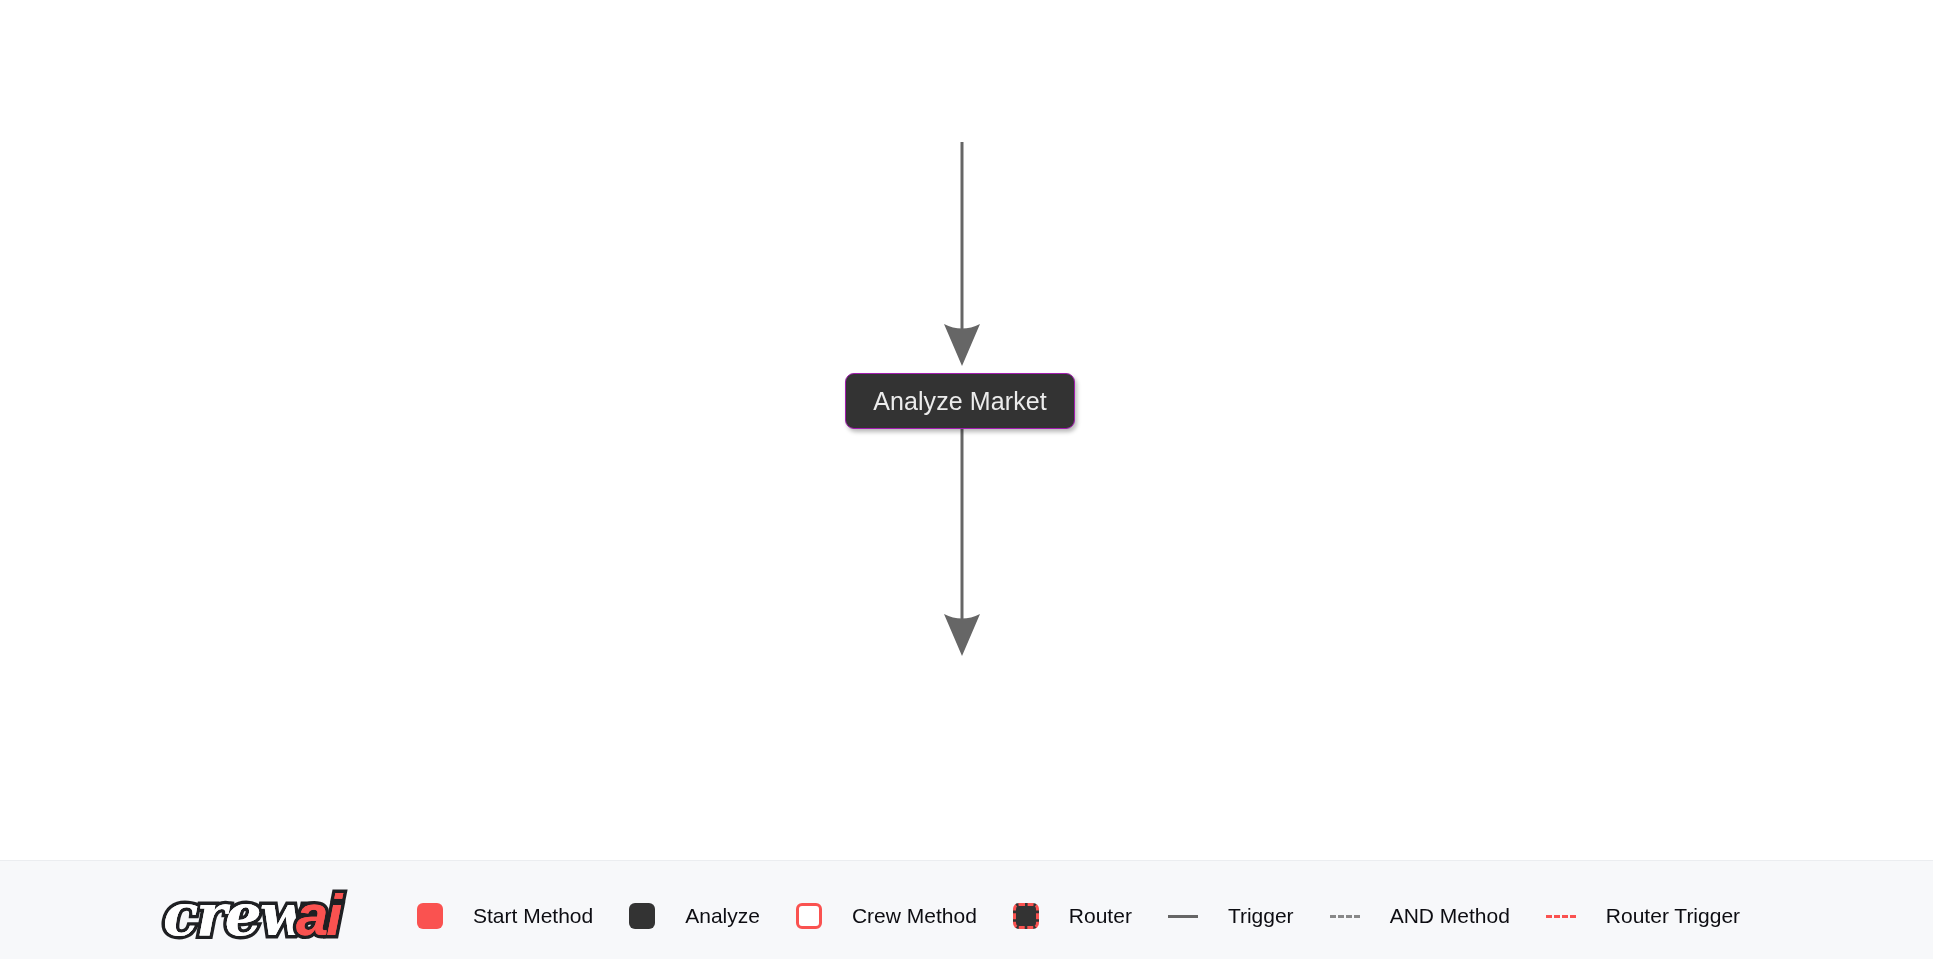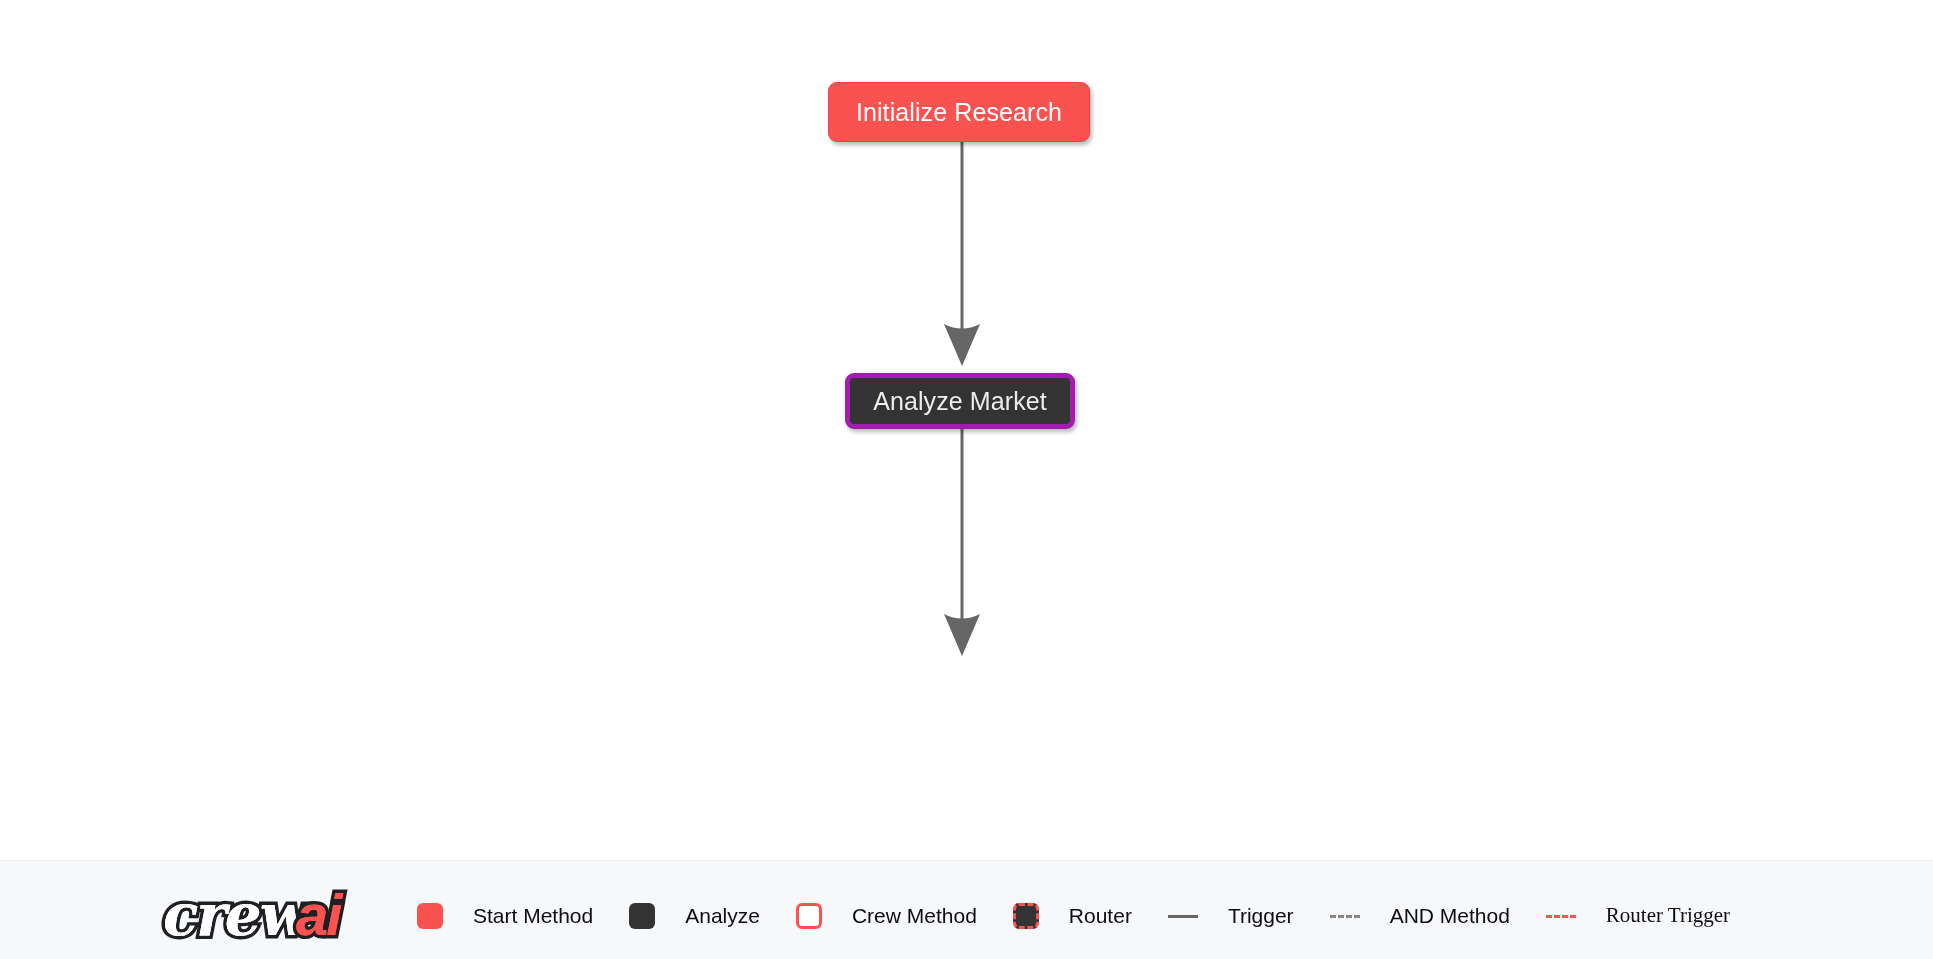--- a/index.html
+++ b/index.html
@@ -50,21 +50,21 @@
     cursor: pointer;
   }
   .node-start {
     background: #fa5250;
     color: #ffffff;
     border: 1px solid #f2413f;
   }
   .node-method {
     background: #333333;
     color: #ececec;
-    border: 5px solid #a21caf;
+    border: 1px solid #a21caf;
     text-align: center;
   }
 
   
   #legend-bar {
     position: absolute;
     left: 0;
     top: 860px;
     width: 1933px;
     height: 110px;
@@ -137,21 +137,21 @@
   }
 
   .legend-item {
     display: flex;
     align-items: center;
     flex: 0 0 auto;
     margin-right: 36px;
     cursor: default;
     gap: 19px;
   }
-  .legend-item:last-child { margin-right: 4px; font-family: Liberation Serif, serif; }
+  .legend-item:last-child { margin-right: 4px; }
   .legend-label {
     font-size: 21px;
     color: #0d0d12;
     margin-left: 11px;
     white-space: nowrap;
   }
   .swatch {
     width: 26px;
     height: 26px;
     border-radius: 6px;
@@ -184,23 +184,20 @@
       <line x1="962" y1="142" x2="962" y2="335" stroke="#666666" stroke-width="3"></line>
       <path d="M962 366 L944 324 Q962 333 980 324 Z" fill="#666666"></path>
     </g>
 
     <g>
       <line x1="962" y1="429" x2="962" y2="625" stroke="#666666" stroke-width="3"></line>
       <path d="M962 656 L944 614 Q962 623 980 614 Z" fill="#666666"></path>
     </g>
   </svg>
 
-  <div class="node node-start" style="left:828px; top:82px; width:262px; height:60px;">
-    <span>Initialize Research</span>
-  </div>
 
   <div class="node node-method" style="left:845px; top:373px; width:230px; height:56px;">
     <span>Analyze Market</span>
   </div>
 
 
 </div>
 
 <div id="legend-bar">
   <div id="legend-inner">

